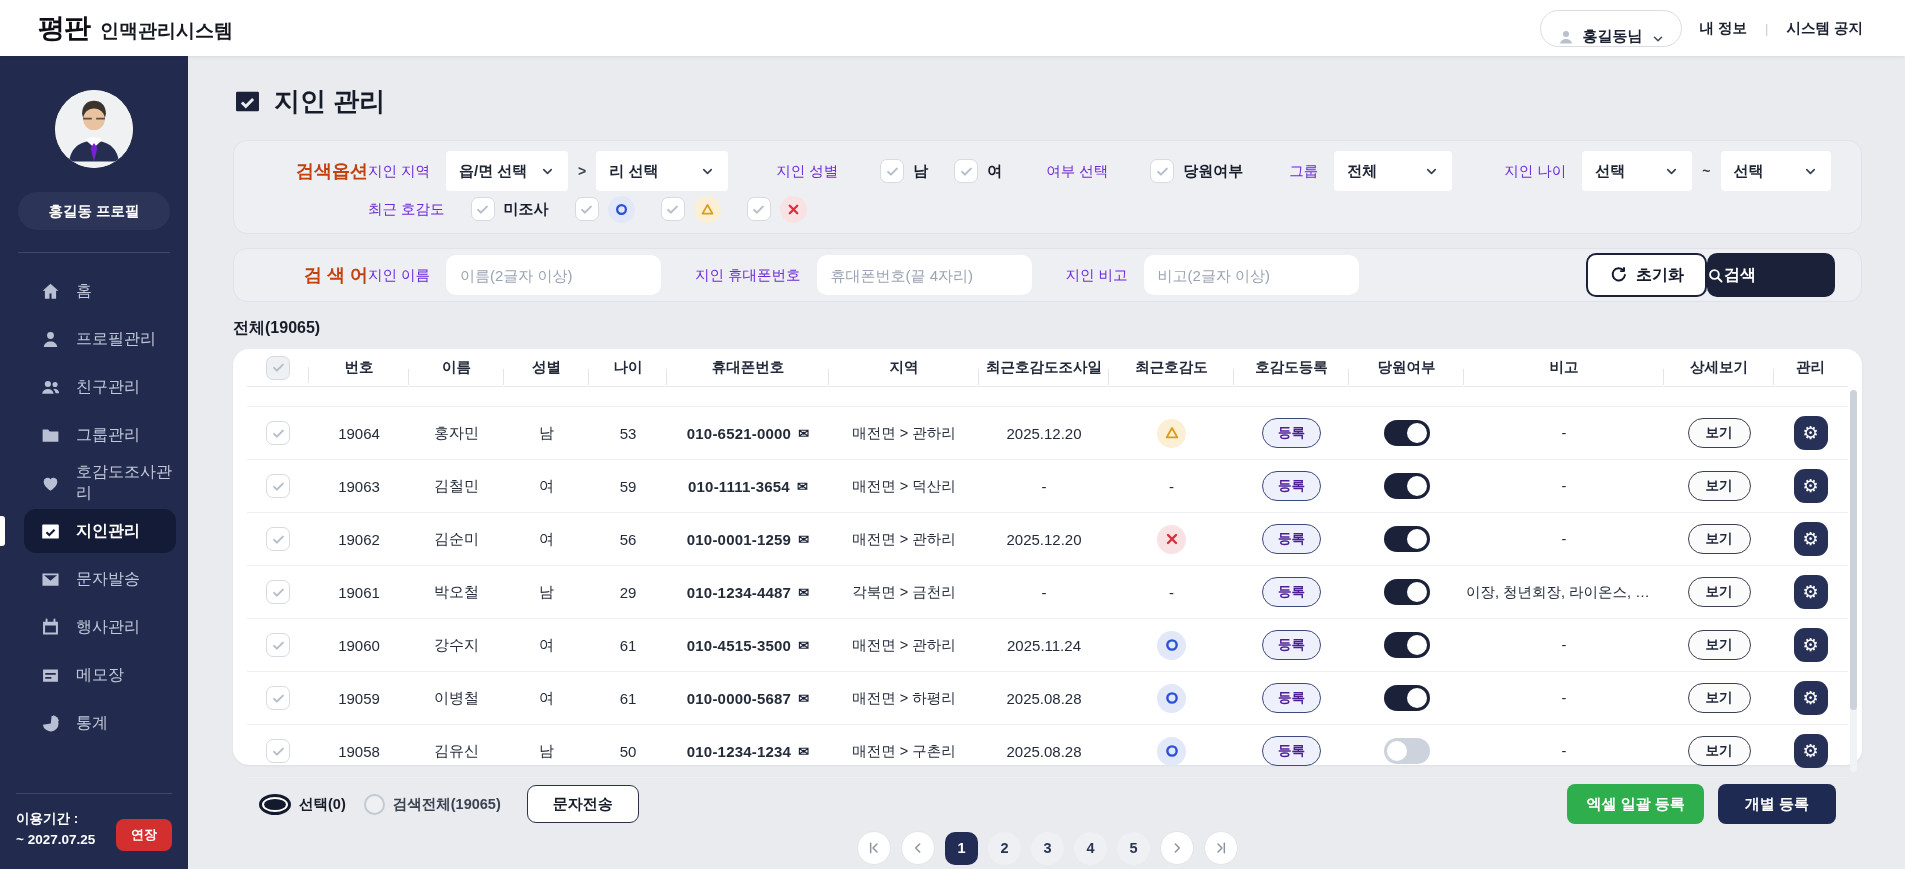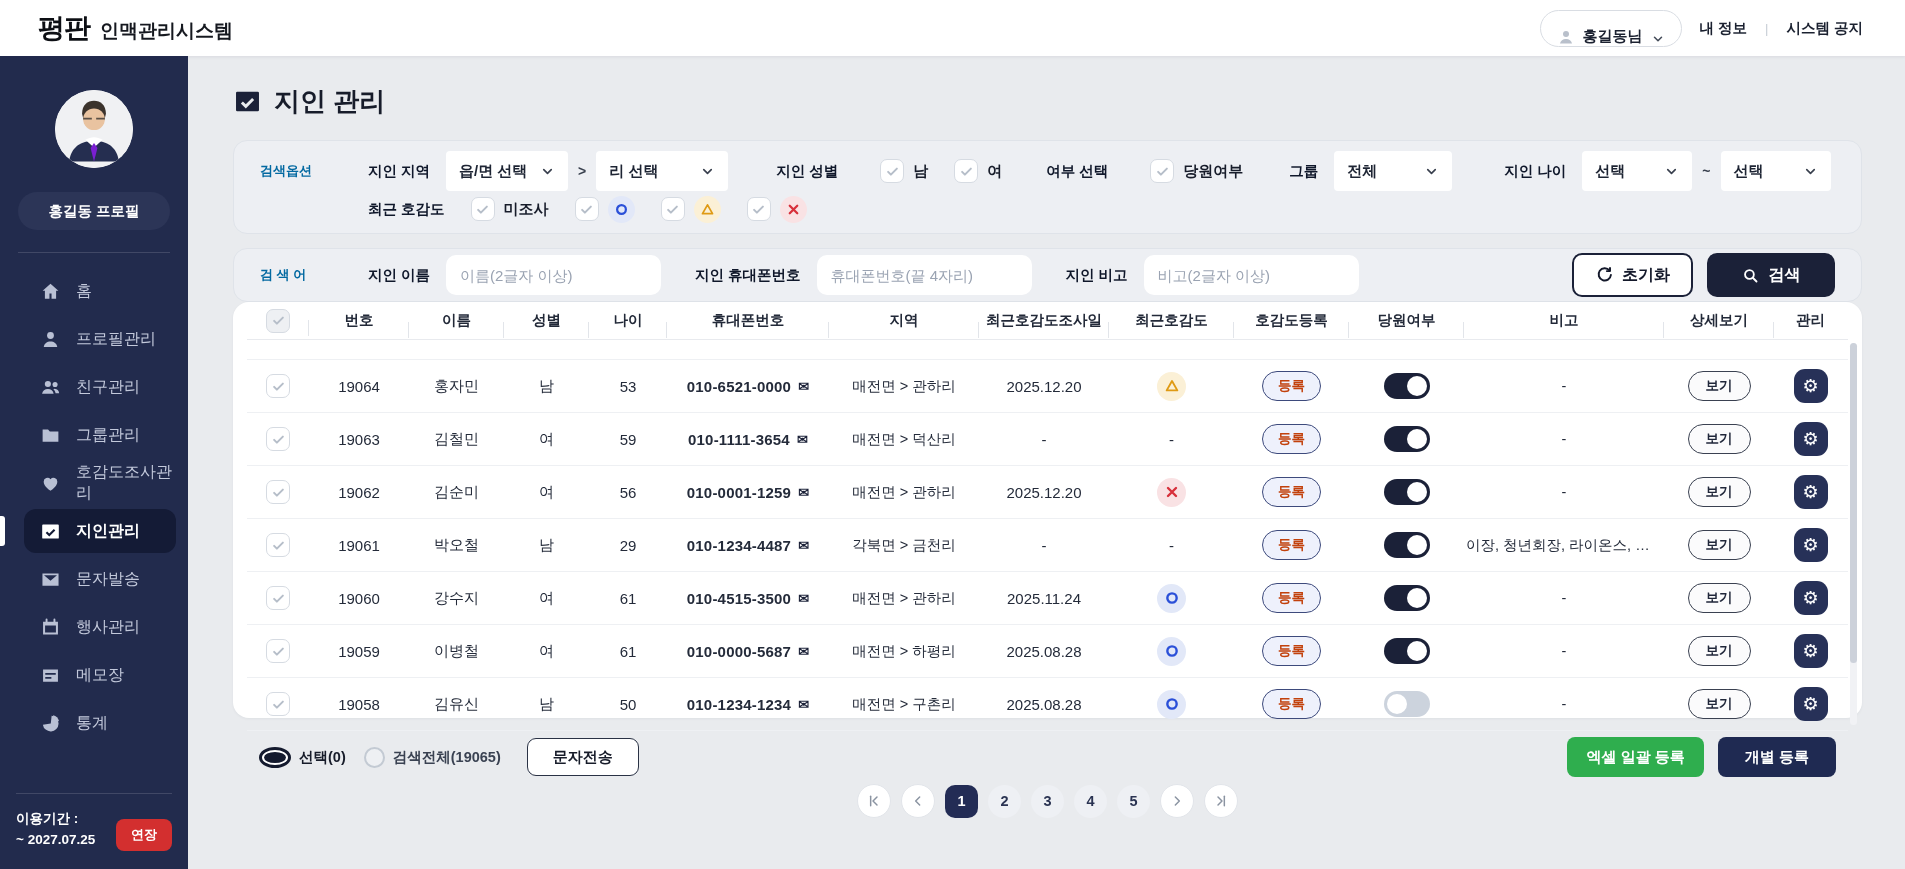--- a/index.html
+++ b/index.html
@@ -50,22 +50,22 @@
   .main { position:absolute; top:56px; left:188px; width:1717px; height:813px;
     padding:28px 43px 0 45px; }
   .page-title { display:flex; align-items:center; gap:12px; font-size:26px; font-weight:800;
     color:#171c2a; height:34px; }
   .page-title .ticon { width:29px; height:29px; color:#1b2138; }
 
   .panel { background:#edeff3; border:1px solid #dfe3e9; border-radius:14px; }
   .panel-options { margin-top:22px; height:94px; padding:8px 26px; display:flex;
     flex-direction:column; justify-content:space-around; }
   .f-row { display:flex; align-items:center; }
-  .f-title { font-size:13px; font-weight:800; color:#0369a1; width:108px; flex:0 0 108px; }
-  .f-label { font-size:14.5px; font-weight:700; color:#0f172a; margin-right:16px; white-space:nowrap; }
+  .f-title { font-size:18px; font-weight:800; color:#c2410c; width:108px; flex:0 0 108px;text-align:right; }
+  .f-label { font-size:14.5px; font-weight:400; color:#6d28d9; margin-right:16px; white-space:nowrap; }
   .sel { height:40px; background:#fff; border-radius:4px; display:flex; align-items:center;
     justify-content:space-between; padding:0 13px; font-size:15px; font-weight:700;
     color:#1d2433; cursor:pointer; }
   .sel .chev { width:15px; height:15px; color:#39404e; margin-left:12px; }
   .gt-sep { margin:0 10px; font-size:14px; font-weight:700; color:#39404e; }
   .cbx { width:24px; height:24px; background:#fff; border:1px solid #d6dbe2; border-radius:7px;
     display:flex; align-items:center; justify-content:center; color:#b6bec9; cursor:pointer; }
   .cbx svg { width:15px; height:15px; }
   .cb-group { display:flex; align-items:center; gap:9px; margin-right:26px; }
   .cb-label { font-size:15px; font-weight:800; color:#171c2a; }
@@ -76,43 +76,43 @@
 
   .panel-keyword { margin-top:14px; height:54px; padding:0 26px; display:flex; align-items:center; }
   .inp { height:40px; width:215px; border:none; border-radius:10px; background:#fff; padding:0 14px;
     font-size:15px; font-family:"Liberation Sans",sans-serif; color:#20273a; }
   .inp::placeholder { color:#9aa3b2; }
   .kw-spacer { flex:1; }
   .btn-reset { display:flex; align-items:center; gap:9px; height:44px; padding:0 21px;
     background:#fff; border:2px solid #1b2138; border-radius:10px; font-size:16px;
     font-weight:800; color:#14192b; cursor:pointer; }
   .btn-reset svg { width:18px; height:18px; }
-  .btn-search { display:flex; align-items:center; justify-content:center; gap:10px; height:44px;
-    min-width:128px; margin-left:14px; background:#1b2138; border:none; border-radius:10px;
+  .btn-search { display:flex; align-items:center; justify-content:flex-start; height:44px;
+    min-width:128px; background:#1b2138; border:none; border-radius:10px;
     font-size:16px; font-weight:800; color:#fff; cursor:pointer; }
   .btn-search svg { width:17px; height:17px; }
 
   .total-label { margin:16px 0 10px; font-size:16px; font-weight:800; color:#171c2a; }
 
   
   .card { position:relative; background:#fff; border-radius:16px; height:416px; padding:0 14px;
     box-shadow:0 1px 3px rgba(20,30,60,.05); }
   .thead { display:flex; align-items:center; height:38px; border-bottom:1px solid #e8eaee; }
   .th { position:relative; display:flex; align-items:center; justify-content:center;
     font-size:14.5px; font-weight:800; color:#222938; }
   .th::after { content:""; position:absolute; right:0; top:11px; height:16px; width:1px; background:#e2e5ea; }
   .th:last-child::after { display:none; }
   .row-sliver { height:20px; border-bottom:1px solid #eef0f3; }
   .trow { display:flex; align-items:center; height:53px; border-bottom:1px solid #eef0f3;
     font-size:15px; color:#242b3a; }
   .td { display:flex; align-items:center; justify-content:center; text-align:center; }
   .td.phone { gap:7px; font-weight:600; letter-spacing:.2px; }
   .env { font-size:13px; color:#1b2138; }
   .td.region { font-size:14.5px; }
-  .reg-pill { background:#eef1fc; border:1.5px solid #3d4a7c; color:#c2410c; font-weight:800;
+  .reg-pill { background:#eef1fc; border:1.5px solid #3d4a7c; color:#4c1d95; font-weight:800;
     font-size:13.5px; padding:5px 15px; border-radius:16px; cursor:pointer; }
   .view-pill { background:#fbfbfc; border:1.5px solid #3a4151; color:#20273a; font-weight:800;
     font-size:13.5px; padding:5px 17px; border-radius:16px; cursor:pointer; }
   .toggle { width:46px; height:26px; border-radius:13px; position:relative; cursor:pointer; }
   .toggle.on { background:#1b2138; }
   .toggle.off { background:#ccd3dd; }
   .toggle .knob { position:absolute; top:3px; width:20px; height:20px; border-radius:50%; background:#fff; }
   .toggle.on .knob { right:3px; } .toggle.off .knob { left:3px; }
   .gear-btn { width:34px; height:34px; border-radius:11px; background:#273158; border:none;
     color:#fff; font-size:18px; line-height:1; display:flex; align-items:center;
@@ -452,20 +452,21 @@
       <span style="display:flex">
           <svg viewBox="0 0 24 24" width="100%" height="100%" style="display:block">
             <circle cx="10.5" cy="10.5" r="6.2" fill="none" stroke="currentColor" stroke-width="2.6"></circle>
             <path d="m15.2 15.2 5.3 5.3" stroke="currentColor" stroke-width="2.6" stroke-linecap="round"></path>
           </svg>
         </span>
       <span>검색</span>
     </button>
   </div>
 
+  <div class="total-label">전체(19065)</div>
 
   <div class="card">
     <div class="thead">
         <div class="th" style="width: 62px;">
           <div class="cbx" style="background: rgb(238, 240, 243);">
             <svg viewBox="0 0 24 24" width="100%" height="100%" style="display:block">
               <path d="m5 12.6 4.4 4.4L19 7.4" fill="none" stroke="currentColor" stroke-width="3.2" stroke-linecap="round" stroke-linejoin="round"></path>
             </svg>
           </div>
         </div>

